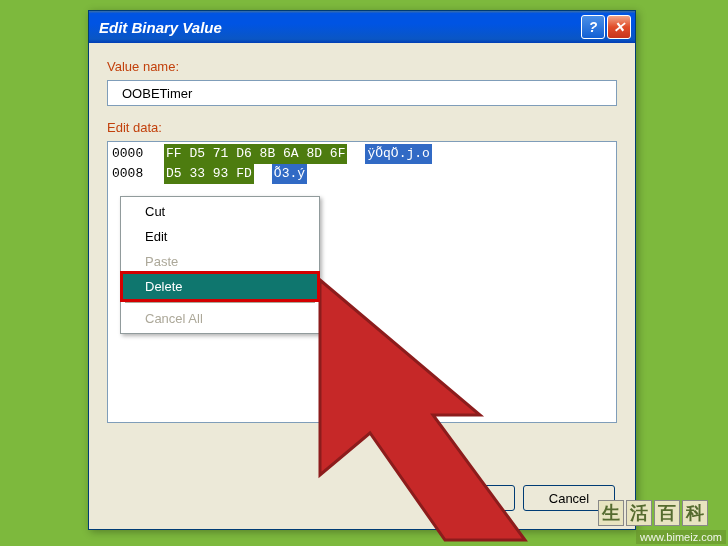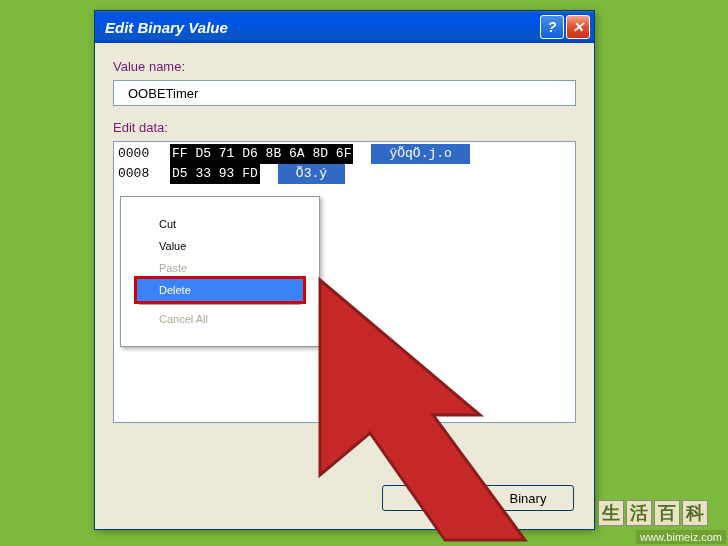--- a/index.html
+++ b/index.html
@@ -6,23 +6,23 @@
     body {
       width: 728px;
       height: 546px;
       background: #7db93d;
       font-family: Tahoma, Arial, sans-serif;
       position: relative;
       overflow: hidden;
     }
     .dialog {
       position: absolute;
-      left: 94px;
+      left: 88px;
       top: 10px;
-      width: 501px;
+      width: 548px;
       height: 520px;
       background: #ece9d8;
       border: 1px solid #003c74;
       box-shadow: 2px 2px 8px rgba(0,0,0,0.3);
     }
     .titlebar {
       height: 32px;
       background: linear-gradient(to bottom, #3a6ea5 0%, #0054e3 8%, #0054e3 40%, #0a56c4 88%, #003db4 100%);
       display: flex;
       align-items: center;
@@ -53,21 +53,21 @@
     }
     .close-btn {
       background: linear-gradient(to bottom, #f1a689, #e14d2a, #c8341b);
       color: white;
     }
     .dialog-body {
       padding: 16px 18px;
     }
     .label {
       font-size: 13px;
-      color: #701a75;
+      color: #c2410c;
       margin-bottom: 6px;
     }
     .value-name-input {
       width: 100%;
       height: 26px;
       border: 1px solid #7f9db9;
       background: white;
       padding: 2px 14px;
       font-size: 13px;
       font-family: Tahoma, Arial, sans-serif;
@@ -86,50 +86,50 @@
     .hex-row {
       display: flex;
       white-space: pre;
       line-height: 20px;
     }
     .hex-offset {
       color: #000;
       width: 52px;
     }
     .hex-bytes {
-      background: #000000;
+      background: #4d7c0f;
       color: white;
       padding: 0 2px;
     }
     .hex-ascii {
       background: #316ac5;
       color: white;
       margin-left: 18px;
-      padding: 0 18px;
+      padding: 0 2px;
     }
     .context-menu {
       position: absolute;
       left: 120px;
       top: 196px;
       width: 200px;
       background: white;
       border: 1px solid #919b9c;
       box-shadow: 2px 2px 4px rgba(0,0,0,0.3);
-      padding: 16px;
-      font-size: 11px;
+      padding: 2px;
+      font-size: 13px;
     }
     .menu-item {
       padding: 5px 22px;
       color: #000;
     }
     .menu-item.disabled {
       color: #aca899;
     }
     .menu-item.highlight {
-      background: #3b82f6;
+      background: #0f766e;
       color: white;
       border: 3px solid #d40000;
       margin: -3px;
       position: relative;
       z-index: 2;
     }
     .menu-sep {
       border-top: 1px solid #aca899;
       margin: 3px 2px;
     }
@@ -214,27 +214,27 @@
       <div class="hex-row">
         <span class="hex-offset">0008</span>
         <span class="hex-bytes">D5 33 93 FD</span>
         <span class="hex-ascii">Õ3.ý</span>
       </div>
     </div>
   </div>
 
   <div class="button-row">
     <button class="win-button">OK</button>
-    <button class="win-button">Binary</button>
+    <button class="win-button">Cancel</button>
   </div>
 </div>
 
 <div class="context-menu">
   <div class="menu-item">Cut</div>
-  <div class="menu-item">Value</div>
+  <div class="menu-item">Edit</div>
   <div class="menu-item disabled">Paste</div>
   <div class="menu-item highlight">Delete</div>
   <div class="menu-sep"></div>
   <div class="menu-item disabled">Cancel All</div>
 </div>
 
 <svg class="cursor-arrow" width="300" height="280" viewBox="0 0 300 280">
   <path d="M 15 5 L 175 140 L 128 140 L 220 265 L 140 265 L 65 158 L 15 200 Z" fill="#c62828" stroke="#8c1c1c" stroke-width="3"></path>
 </svg>
 

